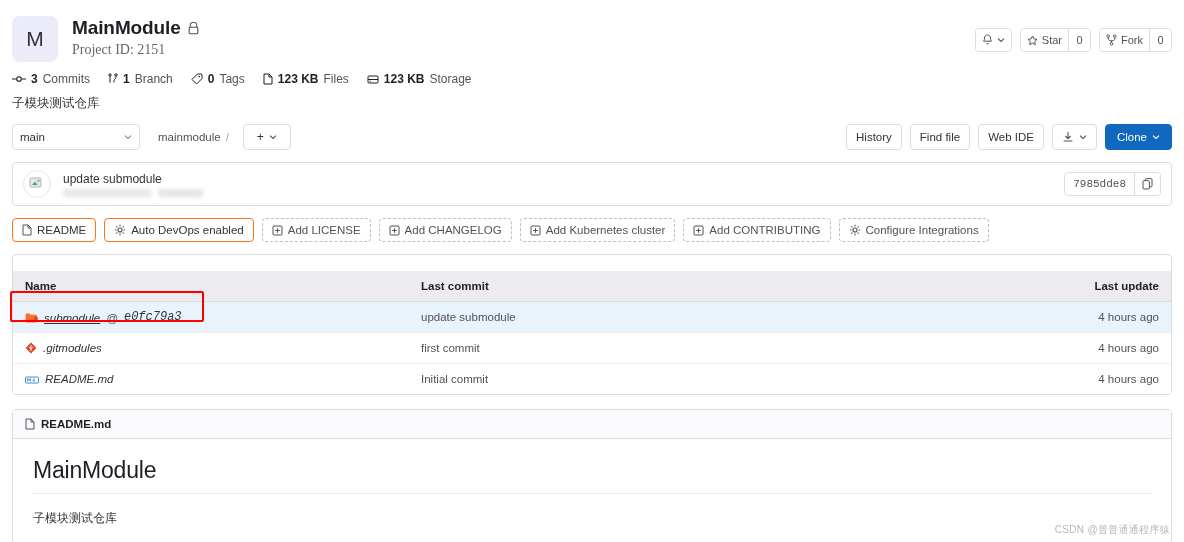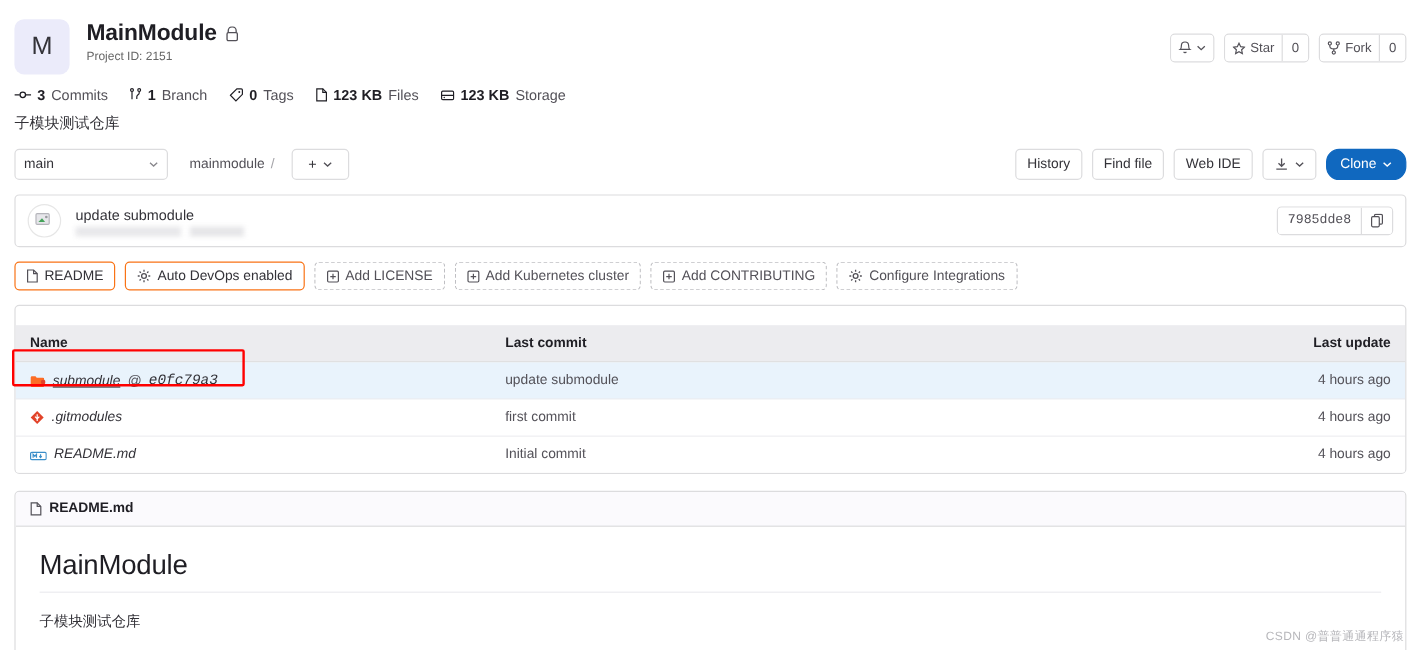--- a/index.html
+++ b/index.html
@@ -52,23 +52,24 @@
     align-items: center;
     gap: 7px;
   }
   .proj-title {
     font-size: 19px;
     font-weight: bold;
     color: #1f1e24;
     letter-spacing: -0.1px;
   }
   .proj-subid {
-    font-size: 10px;
+    font-size: 14px;
     color: #666;
     margin-top: 3px;
+    font-family: Liberation Serif, serif;
   }
   .header-actions {
     position: absolute;
     right: 12px;
     top: 28px;
     display: flex;
     gap: 8px;
     align-items: center;
   }
   .btn-group {
@@ -183,21 +184,20 @@
     font-size: 11.5px;
     color: #333238;
     gap: 5px;
     white-space: nowrap;
   }
   .tb-btn.primary {
     background: #1068bf;
     border-color: #1068bf;
     color: #fff;
     padding: 0 11px;
-    border-radius: 11px;
   }
 
   
   .commit-card {
     margin: 12px 12px 0 12px;
     border: 1px solid #dcdcde;
     border-radius: 4px;
     background: #fff;
     height: 42px;
     display: flex;
@@ -616,20 +616,29 @@
       </span>
       <span>Add LICENSE</span>
     </div>
     <div class="chip dashed">
       <span>
         <svg width="11" height="11" viewBox="0 0 11 11">
             <rect x="1" y="1" width="9" height="9" rx="1" fill="none" stroke="#535158" stroke-width="1"></rect>
             <path d="M5.5 3.2v4.6M3.2 5.5h4.6" stroke="#535158" stroke-width="1"></path>
           </svg>
       </span>
+      <span>Add CHANGELOG</span>
+    </div>
+    <div class="chip dashed">
+      <span>
+        <svg width="11" height="11" viewBox="0 0 11 11">
+            <rect x="1" y="1" width="9" height="9" rx="1" fill="none" stroke="#535158" stroke-width="1"></rect>
+            <path d="M5.5 3.2v4.6M3.2 5.5h4.6" stroke="#535158" stroke-width="1"></path>
+          </svg>
+      </span>
       <span>Add Kubernetes cluster</span>
     </div>
     <div class="chip dashed">
       <span>
         <svg width="11" height="11" viewBox="0 0 11 11">
             <rect x="1" y="1" width="9" height="9" rx="1" fill="none" stroke="#535158" stroke-width="1"></rect>
             <path d="M5.5 3.2v4.6M3.2 5.5h4.6" stroke="#535158" stroke-width="1"></path>
           </svg>
       </span>
       <span>Add CONTRIBUTING</span>

